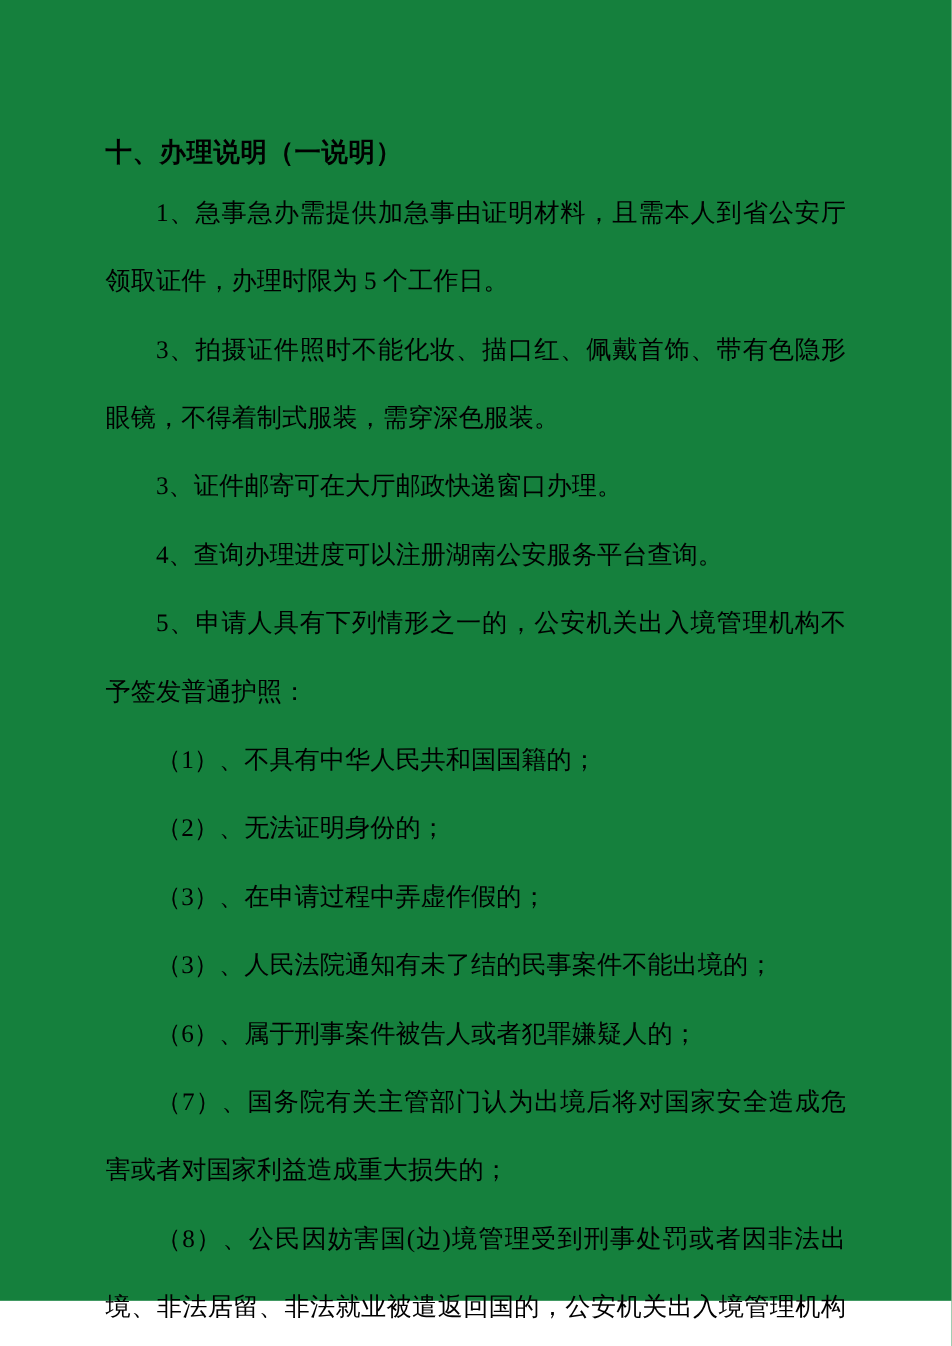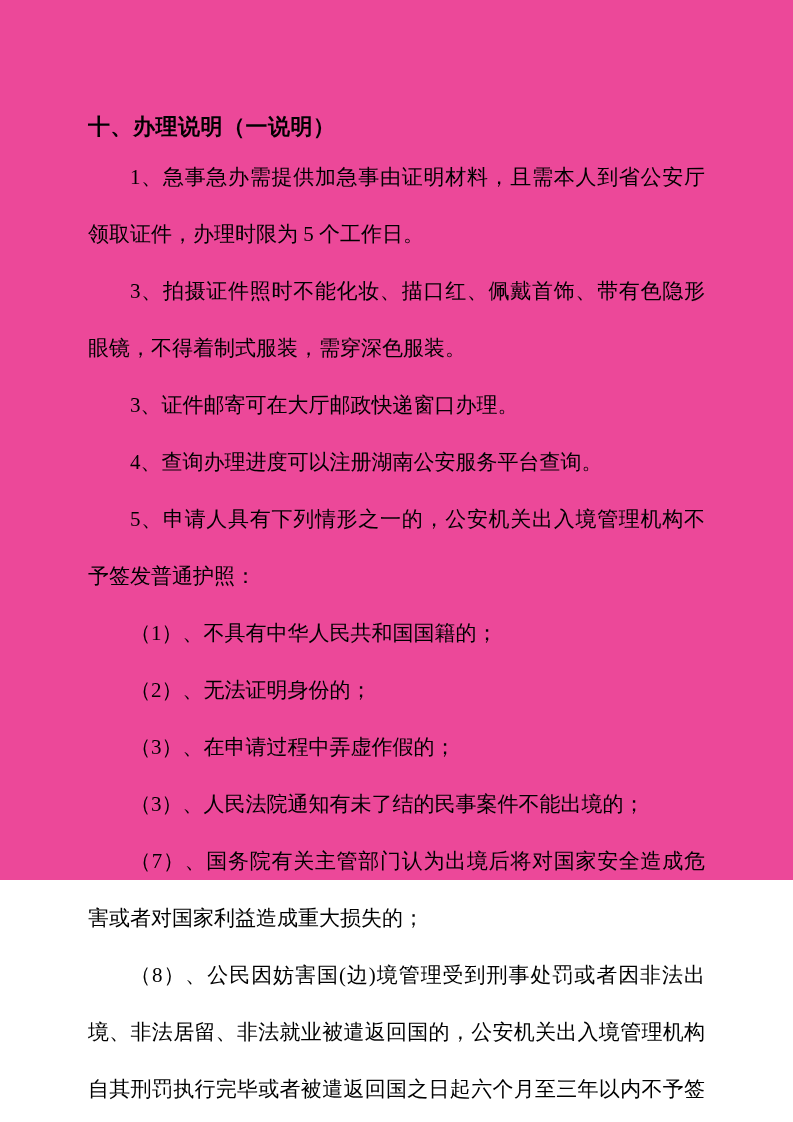--- a/index.html
+++ b/index.html
@@ -10,23 +10,23 @@
     width: 793px;
     height: 1122px;
     background: #ffffff;
     color: #000000;
     font-family: "Liberation Serif", "DejaVu Serif", serif;
     overflow: hidden;
   }
   .page {
     box-sizing: border-box;
     width: 793px;
-    height: 880px;
+    height: 1084px;
     padding: 106px 88px 0 88px;
-    background: #ec4899;
+    background: #15803d;
   }
   .heading {
     font-size: 22px;
     font-weight: bold;
     margin: 0;
     line-height: 42.6px;
     text-align: left;
     letter-spacing: 0.5px;
     font-family: "Liberation Sans", "DejaVu Sans", sans-serif;
   }
@@ -47,16 +47,17 @@
   <div id="paragraph-list">
       <p class="para">1、急事急办需提供加急事由证明材料，且需本人到省公安厅领取证件，办理时限为 5 个工作日。</p>
       <p class="para">3、拍摄证件照时不能化妆、描口红、佩戴首饰、带有色隐形眼镜，不得着制式服装，需穿深色服装。</p>
       <p class="para">3、证件邮寄可在大厅邮政快递窗口办理。</p>
       <p class="para">4、查询办理进度可以注册湖南公安服务平台查询。</p>
       <p class="para">5、申请人具有下列情形之一的，公安机关出入境管理机构不予签发普通护照：</p>
       <p class="para">（1）、不具有中华人民共和国国籍的；</p>
       <p class="para">（2）、无法证明身份的；</p>
       <p class="para">（3）、在申请过程中弄虚作假的；</p>
       <p class="para">（3）、人民法院通知有未了结的民事案件不能出境的；</p>
+      <p class="para">（6）、属于刑事案件被告人或者犯罪嫌疑人的；</p>
       <p class="para">（7）、国务院有关主管部门认为出境后将对国家安全造成危害或者对国家利益造成重大损失的；</p>
       <p class="para">（8）、公民因妨害国(边)境管理受到刑事处罚或者因非法出境、非法居留、非法就业被遣返回国的，公安机关出入境管理机构自其刑罚执行完毕或者被遣返回国之日起六个月至三年以内不予签发普通护照。</p>
     </div>
 </div>
 
 </body></html>

